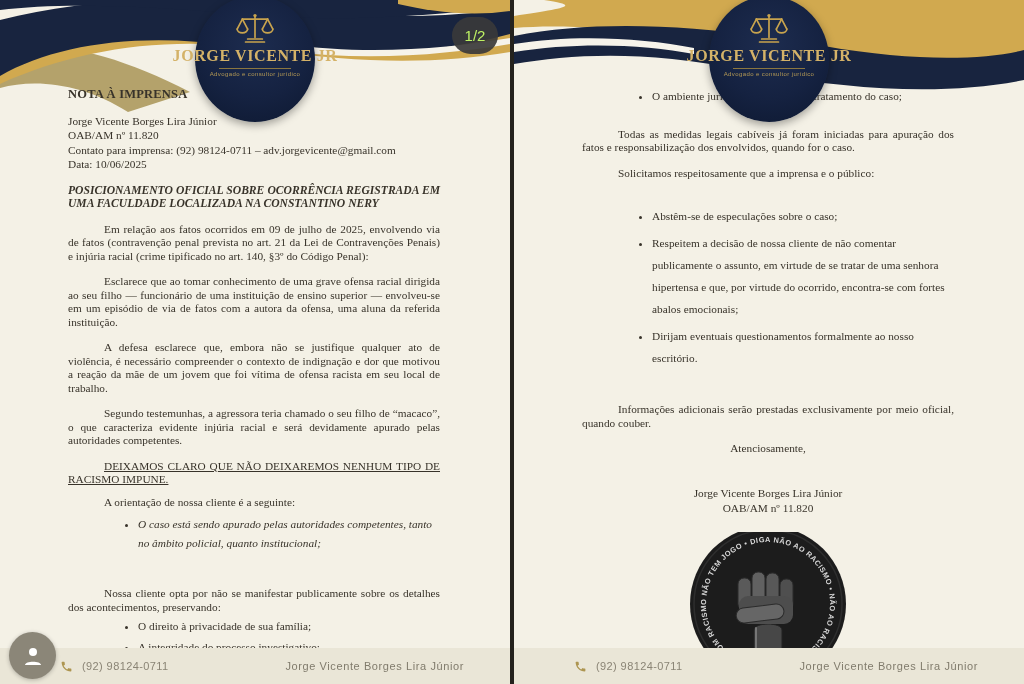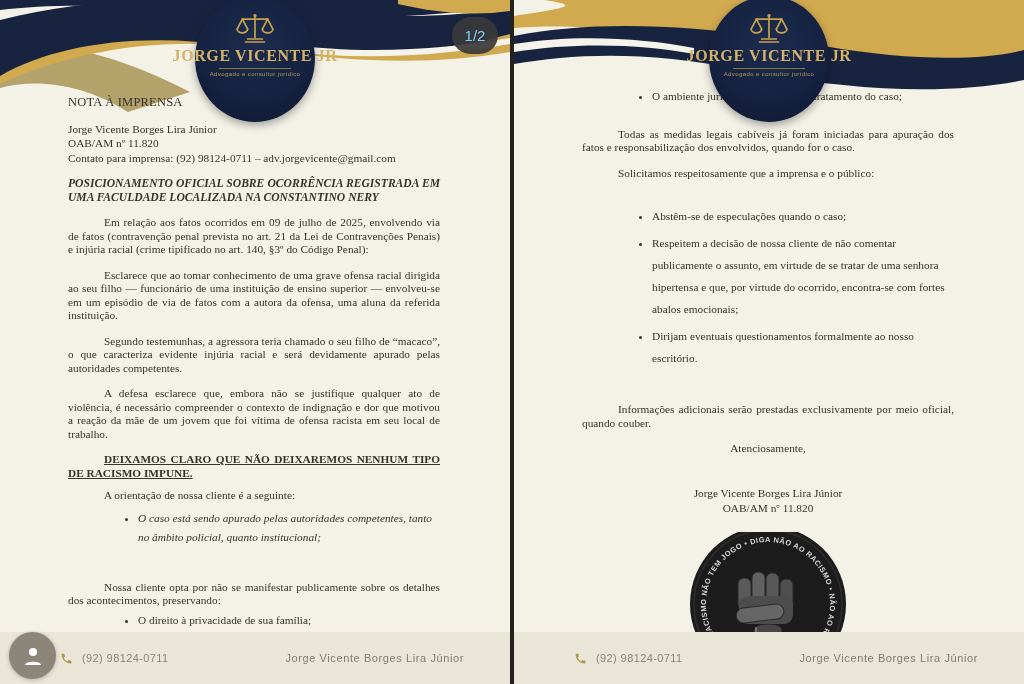--- a/index.html
+++ b/index.html
@@ -19,48 +19,48 @@
     display:flex; flex-direction:column; align-items:center; justify-content:flex-start;
     padding-top:16px; z-index:6; }
   .logo-name { font-family:"Liberation Serif",serif; font-weight:bold; color:#d4b268;
     font-size:16px; letter-spacing:.6px; margin-top:3px; white-space:nowrap; }
   .logo-rule { width:72px; height:1px; background:#8a7640; margin:3px 0 2px; }
   .logo-tagline { font-family:"Liberation Sans",sans-serif; color:#b59a55; font-size:6px;
     letter-spacing:.4px; white-space:nowrap; }
 
   
   .page-badge { position:absolute; top:17px; right:12px; min-width:46px; height:37px;
-    background:rgba(58,58,58,.92); color:#7dd3fc; border-radius:19px;
+    background:rgba(58,58,58,.92); color:#bef264; border-radius:19px;
     display:flex; align-items:center; justify-content:center;
     font-family:"Liberation Sans",sans-serif; font-size:15px; z-index:8; }
 
   
   .content { position:absolute; top:0; left:0; right:0; bottom:44px;
     padding:88px 70px 0 68px; color:#38332a; font-size:11.3px; line-height:13.5px;
     text-align:justify; }
-  .doc-title { font-weight:normal; font-size:12.5px; letter-spacing:.2px; margin-bottom:12px; text-align:left;margin-top:8px; }
+  .doc-title { font-weight:bold; font-size:12.5px; letter-spacing:.2px; margin-bottom:12px; text-align:left; }
   .meta-line { line-height:14.5px; text-align:left; }
   .meta-block { margin-bottom:12px; }
   .headline { font-weight:bold; font-size:11.6px; margin-bottom:12px;font-style:italic; }
   .para { text-indent:36px; margin-bottom:12px; }
-  .emphasis { font-weight:bold; text-decoration:underline; text-indent:36px; margin-bottom:9px; }
+  .emphasis { font-weight:normal; text-decoration:underline; text-indent:36px; margin-bottom:9px; }
   .intro { text-indent:36px; margin-bottom:6px; }
   ul.bullets { list-style:disc; padding-left:70px; margin:4px 0 12px 0; text-align:left; }
   ul.bullets li { margin-bottom:7px; }
   ul.bullets.airy li { line-height:1.7; margin-bottom:5px;font-style:italic; }
   ul.bullets.airy2 li { line-height:1.95; margin-bottom:5px; }
   .gap-lg { height:22px; }
   .centered { text-align:center; text-indent:0; }
   .sig-block { margin-top:30px; text-align:center; line-height:15px; }
 
   
   .stamp-wrap { margin:16px auto 0; width:160px; display:block; }
 
   
-  .footer-bar { position:absolute; left:0; right:0; bottom:0; height:52px; background:#eae6d7;
+  .footer-bar { position:absolute; left:0; right:0; bottom:0; height:36px; background:#eae6d7;
     display:flex; align-items:center; padding:0 46px 0 60px;
     font-family:"Liberation Sans",sans-serif; font-size:11px; color:#8a8475; letter-spacing:.4px; }
   .footer-phone { margin-left:9px; }
   .footer-name { margin-left:auto; color:#807b6c; letter-spacing:.6px; }
   .phone-icon { flex:0 0 auto; }
 
   .avatar-fab { position:absolute; left:9px; bottom:5px; width:47px; height:47px; border-radius:50%;
     background:#8b8678; display:flex; align-items:center; justify-content:center; z-index:12;
     box-shadow:0 1px 4px rgba(0,0,0,.25); border:none; cursor:pointer; }
 </style>
@@ -104,28 +104,29 @@
 
     <div class="page-badge">1/2</div>
 
     <div class="content">
       <div class="doc-title">NOTA À IMPRENSA</div>
 
       <div class="meta-block">
         <div class="meta-line">Jorge Vicente Borges Lira Júnior</div>
         <div class="meta-line">OAB/AM nº 11.820</div>
         <div class="meta-line">Contato para imprensa: (92) 98124-0711 – adv.jorgevicente@gmail.com</div>
+        <div class="meta-line">Data: 10/06/2025</div>
       </div>
 
       <div class="headline">POSICIONAMENTO OFICIAL SOBRE OCORRÊNCIA REGISTRADA EM UMA FACULDADE LOCALIZADA NA CONSTANTINO NERY</div>
 
       <p class="para">Em relação aos fatos ocorridos em 09 de julho de 2025, envolvendo via de fatos (contravenção penal prevista no art. 21 da Lei de Contravenções Penais) e injúria racial (crime tipificado no art. 140, §3º do Código Penal):</p>
       <p class="para">Esclarece que ao tomar conhecimento de uma grave ofensa racial dirigida ao seu filho — funcionário de uma instituição de ensino superior — envolveu-se em um episódio de via de fatos com a autora da ofensa, uma aluna da referida instituição.</p>
+      <p class="para">A defesa esclarece que, embora não se justifique qualquer ato de violência, é necessário compreender o contexto de indignação e dor que motivou a reação da mãe de um jovem que foi vítima de ofensa racista em seu local de trabalho.</p>
       <p class="para">Segundo testemunhas, a agressora teria chamado o seu filho de “macaco”, o que caracteriza evidente injúria racial e será devidamente apurado pelas autoridades competentes.</p>
-      <p class="para">A defesa esclarece que, embora não se justifique qualquer ato de violência, é necessário compreender o contexto de indignação e dor que motivou a reação da mãe de um jovem que foi vítima de ofensa racista em seu local de trabalho.</p>
 
       <p class="emphasis">DEIXAMOS CLARO QUE NÃO DEIXAREMOS NENHUM TIPO DE RACISMO IMPUNE.</p>
 
       <p class="intro">A orientação de nossa cliente é a seguinte:</p>
       <ul class="bullets airy">
         <li>O caso está sendo apurado pelas autoridades competentes, tanto no âmbito policial, quanto institucional;</li>
       </ul>
 
       <div class="gap-lg"></div>
       <p class="intro">Nossa cliente opta por não se manifestar publicamente sobre os detalhes dos acontecimentos, preservando:</p>
@@ -185,21 +186,21 @@
 
     <div class="content">
       <ul class="bullets" style="margin-top:2px; margin-bottom:24px;">
         <li>O ambiente jurídico adequado para tratamento do caso;</li>
       </ul>
 
       <p class="para">Todas as medidas legais cabíveis já foram iniciadas para apuração dos fatos e responsabilização dos envolvidos, quando for o caso.</p>
       <p class="intro" style="margin-bottom:25px;">Solicitamos respeitosamente que a imprensa e o público:</p>
 
       <ul class="bullets airy2">
-        <li>Abstêm-se de especulações quando o caso;</li>
+        <li>Abstêm-se de especulações sobre o caso;</li>
         <li>Respeitem a decisão de nossa cliente de não comentar publicamente o assunto, em virtude de se tratar de uma senhora hipertensa e que, por virtude do ocorrido, encontra-se com fortes abalos emocionais;</li>
         <li>Dirijam eventuais questionamentos formalmente ao nosso escritório.</li>
       </ul>
 
       <div class="gap-lg"></div>
       <p class="para">Informações adicionais serão prestadas exclusivamente por meio oficial, quando couber.</p>
 
       <p class="para centered" style="margin-top:8px;">Atenciosamente,</p>
 
       <div class="sig-block">

